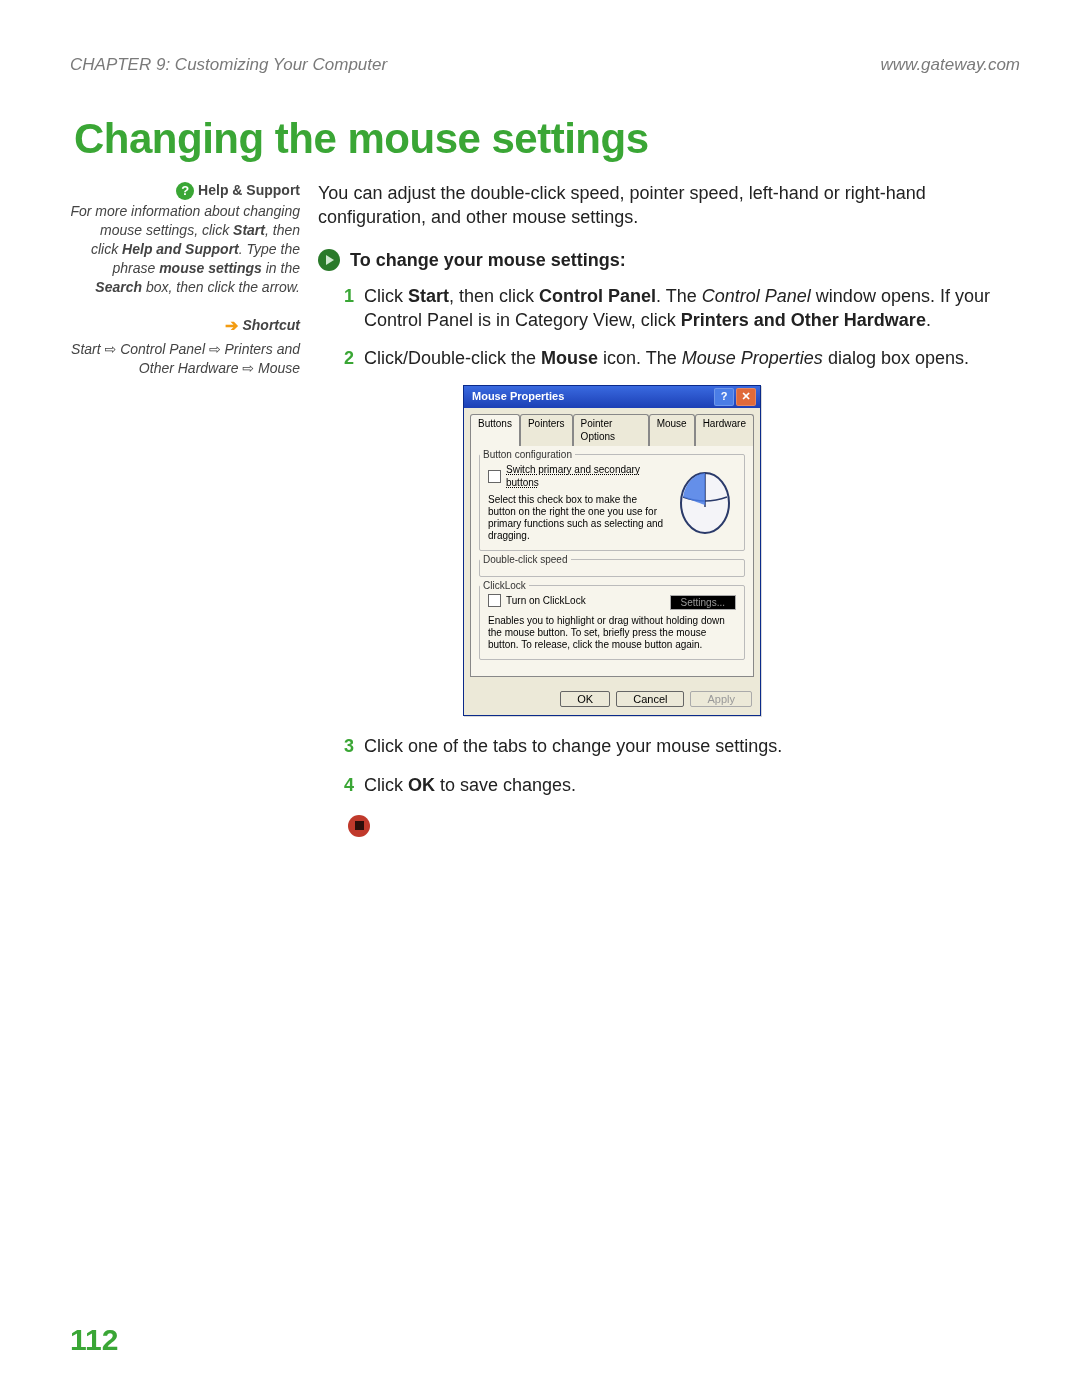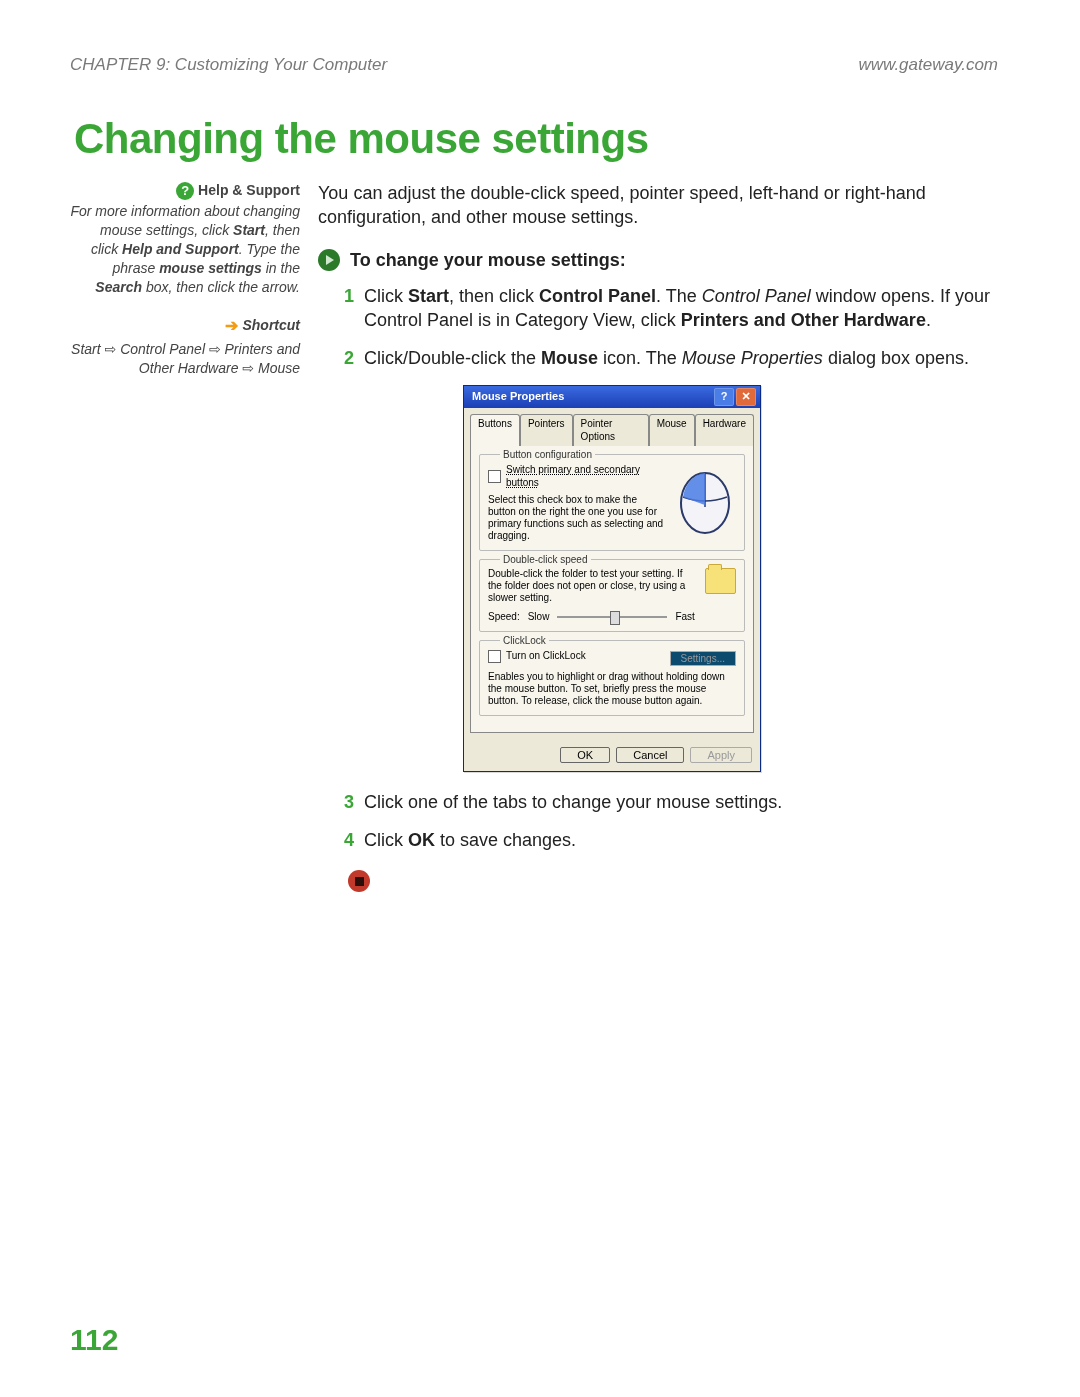--- a/index.html
+++ b/index.html
@@ -1,16 +1,16 @@
 <!DOCTYPE html>
 <html><head>
 <meta charset="utf-8">
 <style>
   html,body{margin:0;padding:0;background:#fff;font-family:"Segoe UI",Arial,sans-serif;color:#222;}
-  .page{width:1080px;height:1397px;position:relative;box-sizing:border-box;padding:55px 82px 40px 70px;border-radius:11px;}
+  .page{width:1080px;height:1397px;position:relative;box-sizing:border-box;padding:55px 60px 40px 70px;border-radius:11px;}
   .hdr{display:flex;justify-content:space-between;font-style:italic;color:#7a7a7a;font-size:17px;margin-bottom:40px;}
   .title{color:#3aa635;font-weight:700;font-size:42px;font-family:Arial,sans-serif;letter-spacing:-0.5px;margin:0 0 18px 4px;}
   .cols{display:flex;align-items:flex-start;}
   .side{width:230px;flex:0 0 230px;text-align:right;font-size:14px;color:#444;line-height:1.35;padding-right:18px;}
   .side .hs-head{font-weight:700;font-style:normal;display:inline-flex;align-items:center;gap:4px;justify-content:flex-end;}
   .side .hs-body{font-style:italic;margin-top:2px;}
   .side .sc-head{font-weight:700;font-style:italic;margin-top:18px;display:inline-flex;align-items:center;gap:4px;justify-content:flex-end;}
   .side .sc-body{font-style:italic;margin-top:4px;}
   .qicon{width:18px;height:18px;border-radius:50%;background:#3aa635;color:#fff;display:inline-flex;align-items:center;justify-content:center;font-weight:700;font-style:normal;font-size:13px;}
   .arrow{color:#f39c12;font-size:16px;font-style:normal;}
@@ -31,33 +31,33 @@
   .dlg-titlebar .btns{display:flex;gap:2px;}
   .tb-btn{width:18px;height:16px;border:1px solid #fff3;border-radius:2px;display:flex;align-items:center;justify-content:center;font-size:11px;font-weight:700;color:#fff;}
   .tb-help{background:#4a7de6;}
   .tb-close{background:#e06a3a;}
   .dlg-body{padding:6px;}
   .tabs{display:flex;gap:0;margin-bottom:-1px;}
   .tab{border:1px solid #888;border-bottom:none;background:#ece9d8;padding:2px 7px;font-size:10px;border-radius:3px 3px 0 0;position:relative;}
   .tab.active{background:#f7f5ec;z-index:2;}
   .tabpanel{border:1px solid #888;background:#f7f5ec;padding:8px;}
   .grp{border:1px solid #bbb;border-radius:2px;padding:8px;margin-bottom:8px;position:relative;}
-  .grp-title{position:absolute;top:-7px;left:20px;background:#f7f5ec;padding:0 3px;font-size:10px;color:#333;}
+  .grp-title{position:absolute;top:-7px;left:0;background:#f7f5ec;padding:0 3px;font-size:10px;color:#333;}
   .cfg-row{display:flex;align-items:flex-start;gap:8px;}
   .cfg-text{flex:1;}
   .chk{display:flex;align-items:center;gap:5px;font-size:10px;margin-bottom:4px;}
   .chk .box{width:11px;height:11px;border:1px solid #666;background:#fff;flex:0 0 11px;}
   .desc{font-size:10px;line-height:1.2;margin:4px 0 0 0;}
   .mouse-svg{width:62px;height:74px;}
   .slider-row{display:flex;align-items:center;gap:8px;margin-top:6px;font-size:10px;}
   .track{flex:0 0 110px;height:2px;background:#999;position:relative;}
   .track .thumb{position:absolute;top:-5px;left:48%;width:8px;height:12px;background:#ddd;border:1px solid #666;}
   .folder{width:30px;height:24px;background:#f7e27a;border:1px solid #caa93a;border-radius:2px;position:relative;margin-left:auto;}
   .folder::before{content:"";position:absolute;top:-5px;left:2px;width:12px;height:5px;background:#f7e27a;border:1px solid #caa93a;border-bottom:none;border-radius:2px 2px 0 0;}
-  .settings-btn{font-size:10px;padding:1px 10px;border:1px solid #aaa;background:#0c4a6e;color:#999;}
+  .settings-btn{font-size:10px;padding:1px 10px;border:1px solid #aaa;background:#000000;color:#999;}
   .dlg-actions{display:flex;justify-content:flex-end;gap:6px;padding:8px;}
   .xp-btn{font-size:11px;padding:1px 16px;border:1px solid #666;background:#ece9d8;border-radius:2px;}
   .xp-btn.disabled{color:#999;border-color:#aaa;}
   .stopicon{width:22px;height:22px;border-radius:50%;background:#c0392b;display:inline-flex;align-items:center;justify-content:center;margin-left:30px;margin-top:4px;}
   .stopicon::after{content:"";width:9px;height:9px;background:#2b0e0a;}
   .pagenum{position:absolute;left:70px;bottom:40px;color:#3aa635;font-weight:700;font-size:30px;font-family:Arial,sans-serif;}
   .it{font-style:italic;}
   .b{font-weight:700;}
   .arr-sep{font-style:normal;}
 </style>
@@ -146,34 +146,20 @@
                     <ellipse cx="30" cy="40" rx="24" ry="30" fill="#f4f4f8" stroke="#2a3a6a" stroke-width="2"></ellipse>
                     <path d="M30 10 V44" stroke="#2a3a6a" stroke-width="1.5"></path>
                     <path d="M8 34 Q30 42 52 34" stroke="#2a3a6a" stroke-width="1.5" fill="none"></path>
                     <path d="M30 10 A24 30 0 0 0 8 34 Q30 42 30 42 Z" fill="#4a7de6" opacity="0.85"></path>
                   </svg>
                 </div>
               </div>
 
               <div class="grp">
                 <div class="grp-title">Double-click speed</div>
-                <div style="display:flex;gap:10px;align-items:flex-start;">
-                  <div style="flex:1;">
-                    <div class="desc" style="margin-top:0;">Double-click the folder to test your setting. If the folder does not open or close, try using a slower setting.</div>
-                    <div class="slider-row">
-                      <span>Speed:</span>
-                      <span>Slow</span>
-                      <div class="track">
-                          <div class="thumb"></div>
-                        </div>
-                      <span>Fast</span>
-                    </div>
-                  </div>
-                  <div class="folder"></div>
-                </div>
               </div>
 
               <div class="grp">
                 <div class="grp-title">ClickLock</div>
                 <div style="display:flex;justify-content:space-between;align-items:center;">
                   <label class="chk">
                     <span class="box"></span>
                     <span>Turn on ClickLock</span>
                   </label>
                   <button class="settings-btn">Settings...</button>

